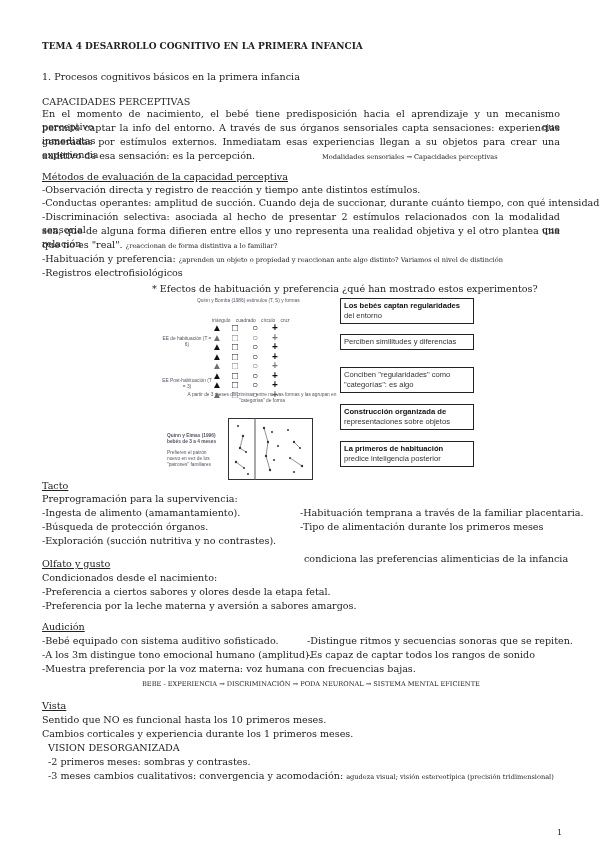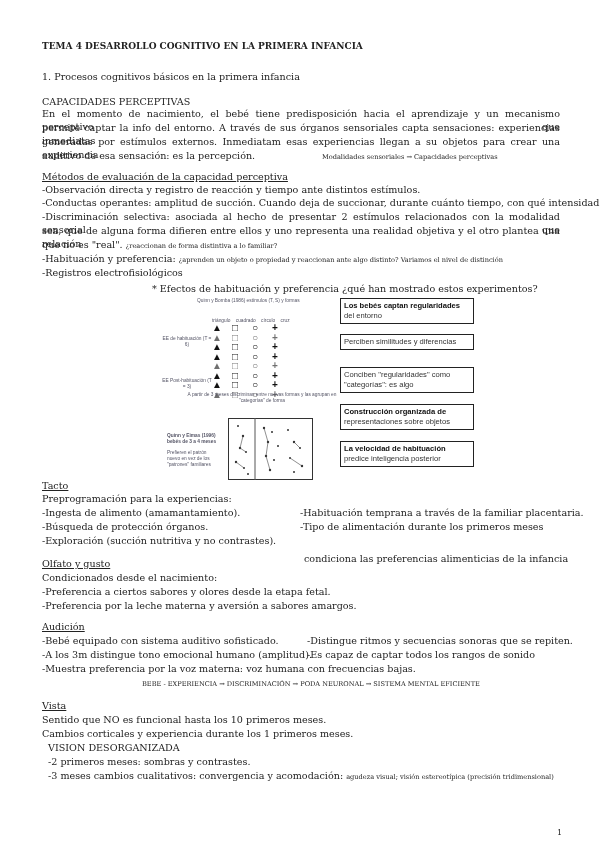--- a/index.html
+++ b/index.html
@@ -131,24 +131,24 @@
         <line x1="66" y1="24" x2="72" y2="30"></line>
           <line x1="62" y1="40" x2="74" y2="48"></line>
       </g>
     </svg>
   </div>
 
   <div class="box" style="top:298px; left:298px"><b>Los bebés captan regularidades</b><span> del entorno</span></div>
   <div class="box" style="top:334px; left:298px"><b></b><span>Perciben similitudes y diferencias</span></div>
   <div class="box" style="top:367px; left:298px"><b></b><span>Conciben "regularidades" como "categorías": es algo</span></div>
   <div class="box" style="top:404px; left:298px"><b>Construcción organizada de</b><span> representaciones sobre objetos</span></div>
-  <div class="box" style="top:441px; left:298px"><b>La velocidad de habituación</b><span> predice inteligencia posterior</span></div>
+  <div class="box" style="top:441px; left:298px"><b>La primeros de habituación</b><span> predice inteligencia posterior</span></div>
 
   <div class="l u" style="top:479px">Tacto</div>
-  <div class="l" style="top:492px">Preprogramación para la experiencias:</div>
+  <div class="l" style="top:492px">Preprogramación para la supervivencia:</div>
   <div class="l" style="top:506px">-Ingesta de alimento (amamantamiento).</div>
   <div class="l" style="top:520px">-Búsqueda de protección órganos.</div>
   <div class="l" style="top:534px">-Exploración (succión nutritiva y no contrastes).</div>
   <div class="l" style="top:506px; left:258px">-Habituación temprana a través de la familiar placentaria.</div>
   <div class="l" style="top:520px; left:258px">-Tipo de alimentación durante los primeros meses</div>
   <div class="l" style="top:552px; left:262px"> condiciona las preferencias alimenticias de la infancia</div>
 
   <div class="l u" style="top:557px">Olfato y gusto</div>
   <div class="l" style="top:571px">Condicionados desde el nacimiento:</div>
   <div class="l" style="top:585px">-Preferencia a ciertos sabores y olores desde la etapa fetal.</div>

